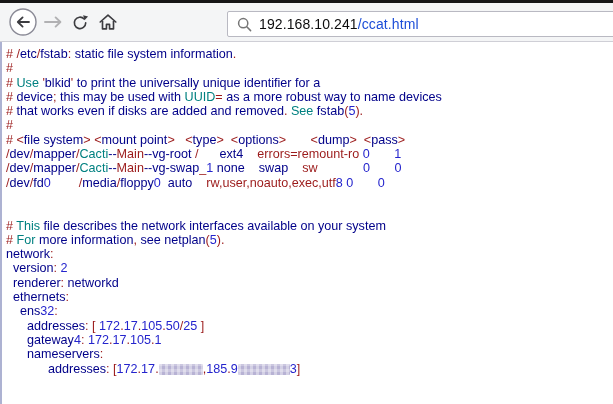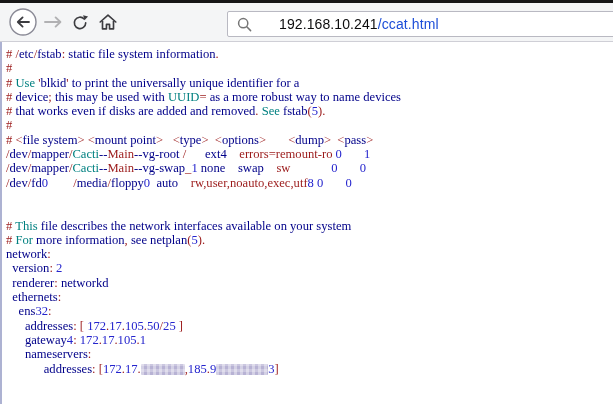--- a/index.html
+++ b/index.html
@@ -11,25 +11,25 @@
   .navbtn{position:absolute;top:0;height:38px;display:flex;align-items:center;justify-content:center;
           background:transparent;border:none;padding:0;cursor:pointer;}
   .btn-back{left:6px;width:34px;}
   .btn-fwd{left:40px;width:26px;}
   .btn-reload{left:66px;width:28px;}
   .btn-home{left:94px;width:28px;}
   .urlbar{position:absolute;left:227px;top:8px;width:392px;height:26px;background:#ffffff;
           border:1px solid #b9b9c2;border-radius:2px;display:flex;align-items:center;box-sizing:border-box;}
   .urlbar .mag{margin:0 7px 0 9px;flex:0 0 auto;display:flex;}
   .urltext{font-size:14px;white-space:nowrap;letter-spacing:0.1px;}
-  .url-domain{color:#0c0c0d;margin-left:20px;}
+  .url-domain{color:#0c0c0d;}
   .url-path{color:#1d4ed8;}
   .content{position:absolute;left:0;top:42px;width:613px;height:362px;background:#fff;}
   .edge-line{position:absolute;left:0;top:42px;width:2px;height:362px;background:#adb2d2;}
-  pre.code{margin:0;padding:5px 0 0 6px;font-family:Liberation Serif, serif;
+  pre.code{margin:0;padding:5px 0 0 6px;font-family:Liberation Sans, sans-serif;
            font-size:12.6px;line-height:14.3px;}
   .cl{white-space:pre;height:14.3px;}
   .redact{display:inline-block;height:11px;vertical-align:-2px;border-radius:1px;background:#cbc7e0;
           background-image:repeating-linear-gradient(90deg,rgba(255,255,255,.4) 0 3px,rgba(0,0,0,0) 3px 6px),
                            repeating-linear-gradient(0deg,rgba(115,105,170,.22) 0 3px,rgba(0,0,0,0) 3px 6px);
           filter:blur(.4px);}
   svg{display:block;}
 </style>
 </head>
 <body>

